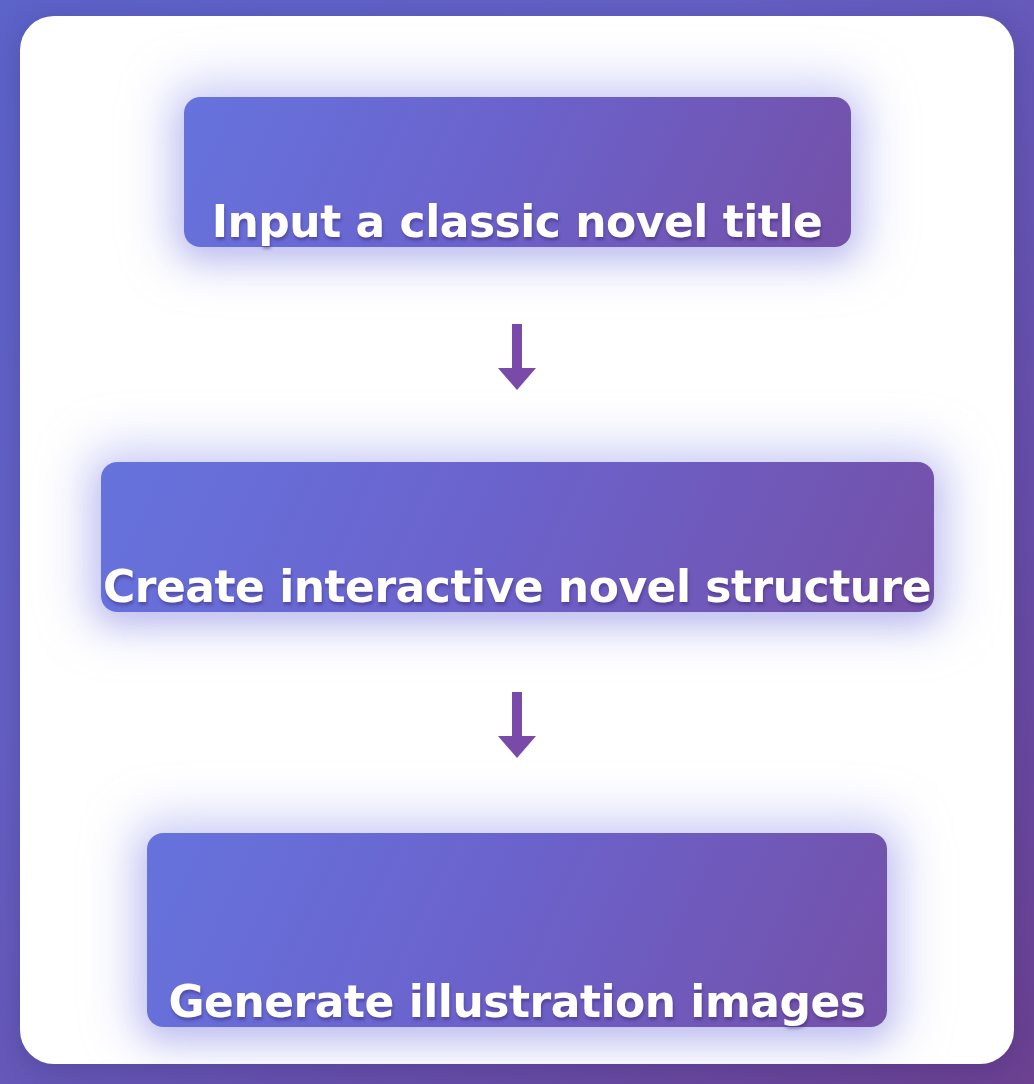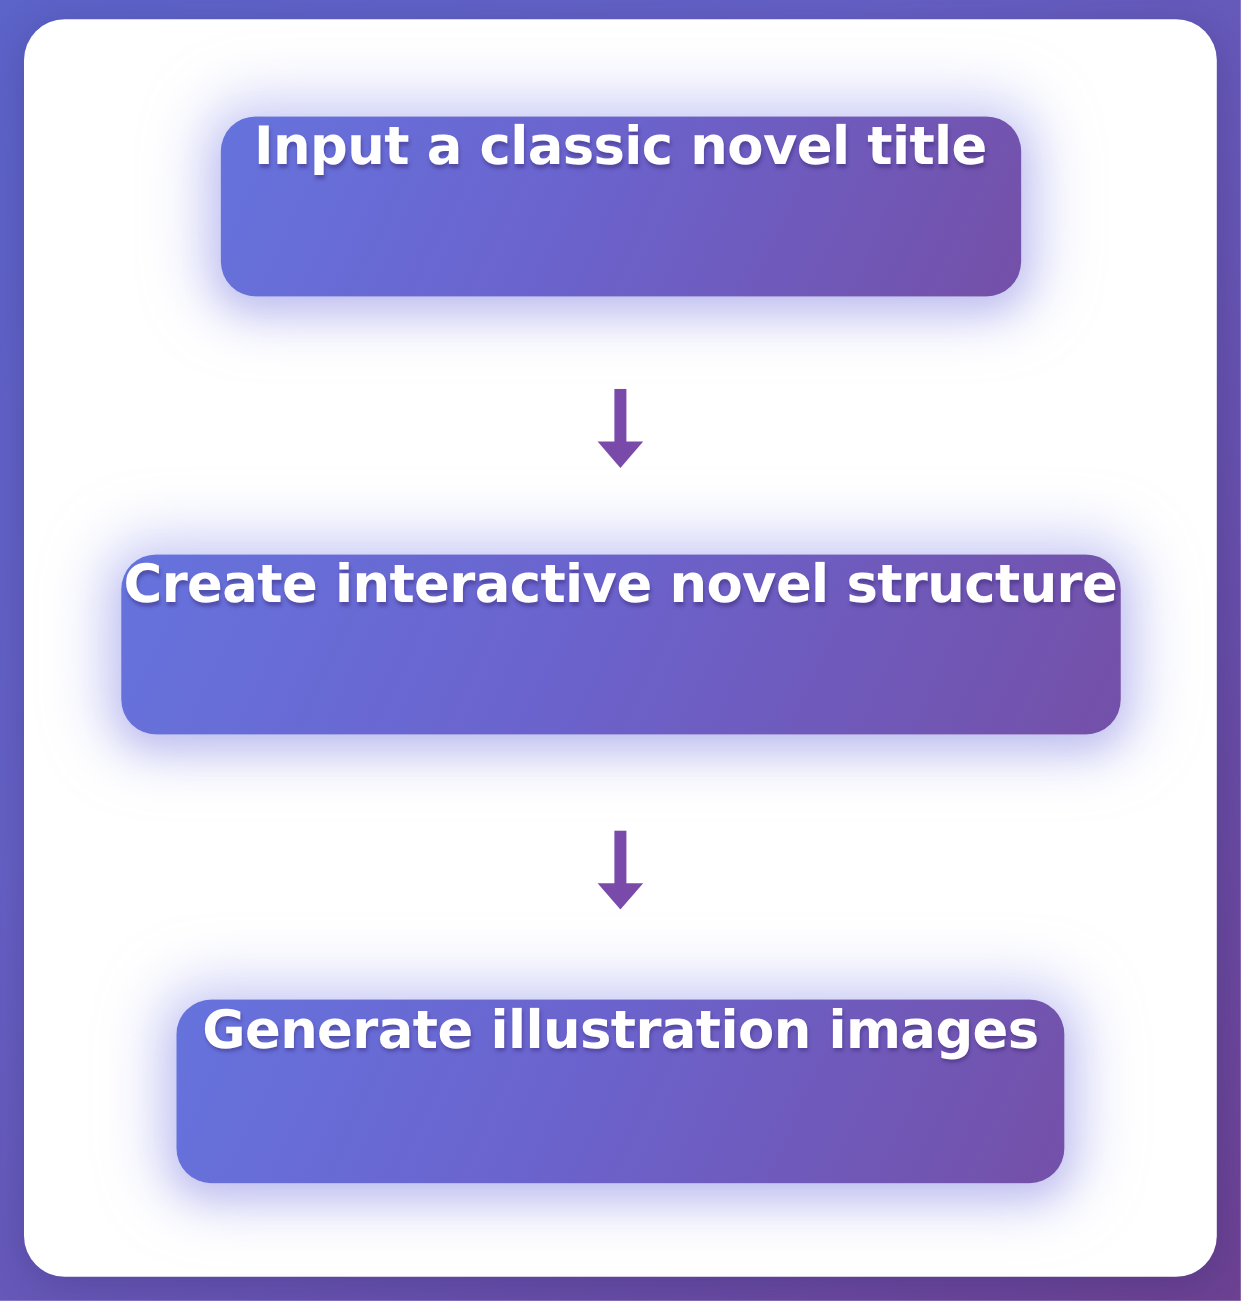--- a/index.html
+++ b/index.html
@@ -24,40 +24,40 @@
     background: #ffffff;
     border-radius: 34px;
     box-shadow: 0 6px 30px rgba(40, 30, 90, 0.25);
     display: flex;
     flex-direction: column;
     align-items: center;
     overflow: hidden;
   }
   .step-box {
     height: 150px;
-    border-radius: 29px;
+    border-radius: 16px;
     background: linear-gradient(115deg, #6673dd 0%, #6b63cd 45%, #7450a8 100%);
     display: flex;
-    align-items: flex-start;
+    align-items: flex-end;
     justify-content: center;
     box-shadow: 0 0 46px 18px rgba(176, 181, 243, 0.55),
                 0 10px 28px rgba(120, 110, 210, 0.35);
     flex: 0 0 auto;
   }
   .step-label {
     color: #ffffff;
     font-weight: bold;
     font-size: 44px;
     letter-spacing: -0.5px;
     white-space: nowrap;
     text-shadow: 1px 3px 3px rgba(45, 25, 95, 0.38);
   }
   .step-1 { width: 667px; margin-top: 81px; }
   .step-2 { width: 833px; height: 150px; }
-  .step-3 { width: 740px; height: 153px; }
+  .step-3 { width: 740px; height: 194px; }
   .arrow-1 { margin-top: 77px; margin-bottom: 72px; }
   .arrow-2 { margin-top: 80px; margin-bottom: 75px; }
   .down-arrow {
     width: 40px;
     height: 66px;
     flex: 0 0 auto;
   }
 </style>
 </head>
 <body>

